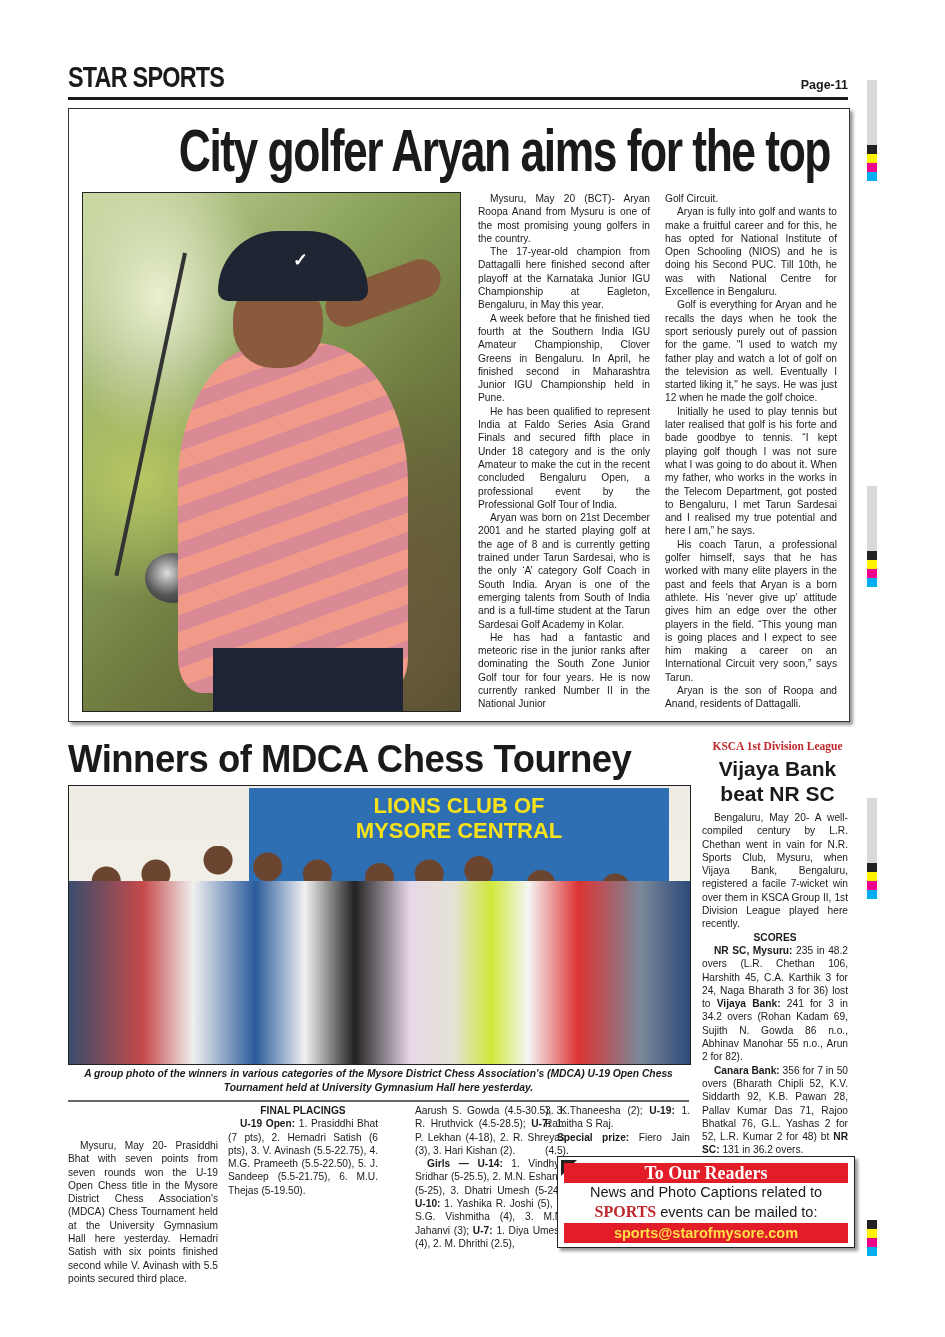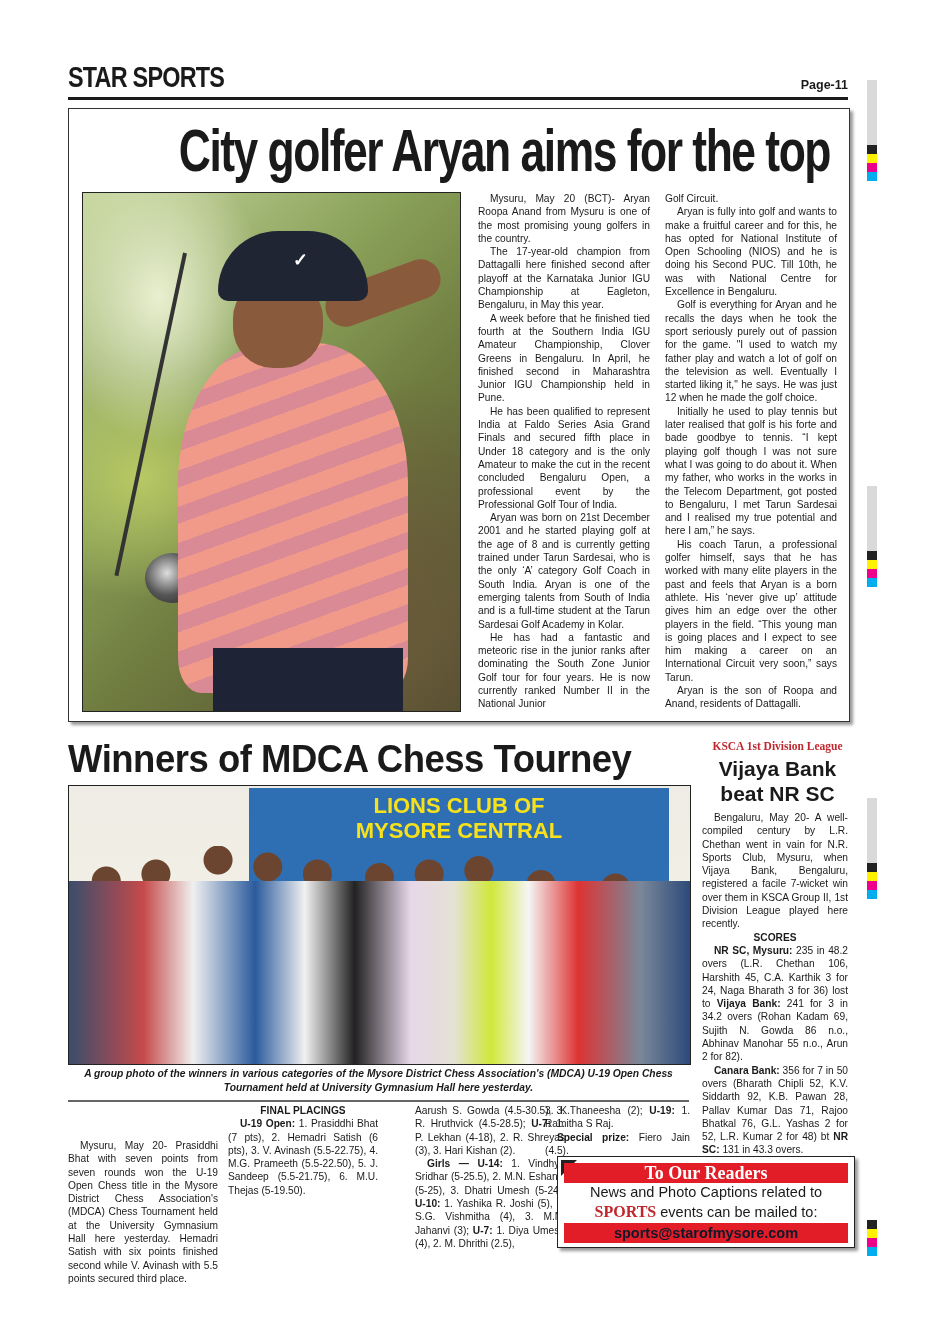--- a/index.html
+++ b/index.html
@@ -72,21 +72,21 @@
   .ksca-headline { left:700px; top:756px; width:155px; text-align:center; font-weight:bold; font-size:21px; line-height:25px; }
   .ksca-body { left:702px; top:811px; width:146px; }
 
   
   .readers-box { left:546px; top:1156px; width:296px; height:90px; border:1.5px solid #222; box-shadow:3px 3px 3px #999; background:#fff;margin-left:11px; }
   .readers-corner { position:absolute; left:3px; top:3px; width:0; height:0; border-top:16px solid #222; border-right:16px solid transparent; }
   .readers-title { position:absolute; left:6px; top:6px; width:284px; height:20px; background:#e21d27; color:#fff; text-align:center; font-family:"Liberation Serif", serif; font-weight:bold; font-size:18px; line-height:20px; }
   .readers-line1 { position:absolute; left:0; top:27px; width:100%; text-align:center; font-size:14.5px; }
   .readers-line2 { position:absolute; left:0; top:46px; width:100%; text-align:center; font-size:14.5px; }
   .readers-sports { font-family:"Liberation Serif", serif; font-weight:bold; color:#c0272d; font-size:16px; }
-  .readers-email { position:absolute; left:6px; top:66px; width:284px; height:20px; background:#e21d27; color:#0f172a; text-align:center; font-weight:bold; font-size:14.5px; line-height:20px; }
+  .readers-email { position:absolute; left:6px; top:66px; width:284px; height:20px; background:#e21d27; color:#fde047; text-align:center; font-weight:bold; font-size:14.5px; line-height:20px; }
 
   
   .reg { left:867px; width:10px; }
   .reg .grey { background:#d9d9d9; }
   .reg .sw { height:9px; }
 </style>
 </head>
 <body>
 
 <div class="abs mast-title">STAR SPORTS</div>
@@ -151,21 +151,21 @@
   <p class="noindent"><span>3. K.Thaneesha (2); </span><b>U-19:</b><span> 1. Ramitha S Raj.</span></p>
   <p><b>Special prize:</b><span> Fiero Jain (4.5).</span></p>
 </div>
 
 <div class="abs ksca-kicker">KSCA 1st Division League</div>
 <div class="abs ksca-headline">Vijaya Bank beat NR SC</div>
 <div class="abs col ksca-body">
   <p>Bengaluru, May 20- A well-compiled century by L.R. Chethan went in vain for N.R. Sports Club, Mysuru, when Vijaya Bank, Bengaluru, registered a facile 7-wicket win over them in KSCA Group II, 1st Division League played here recently.</p>
   <p class="center-head">SCORES</p>
   <p><b>NR SC, Mysuru:</b><span> 235 in 48.2 overs (L.R. Chethan 106, Harshith 45, C.A. Karthik 3 for 24, Naga Bharath 3 for 36) lost to </span><b>Vijaya Bank:</b><span> 241 for 3 in 34.2 overs (Rohan Kadam 69, Sujith N. Gowda 86 n.o., Abhinav Manohar 55 n.o., Arun 2 for 82).</span></p>
-  <p><b>Canara Bank:</b><span> 356 for 7 in 50 overs (Bharath Chipli 52, K.V. Siddarth 92, K.B. Pawan 28, Pallav Kumar Das 71, Rajoo Bhatkal 76, G.L. Yashas 2 for 52, L.R. Kumar 2 for 48) bt </span><b>NR SC:</b><span> 131 in 43.3 overs.</span></p>
+  <p><b>Canara Bank:</b><span> 356 for 7 in 50 overs (Bharath Chipli 52, K.V. Siddarth 92, K.B. Pawan 28, Pallav Kumar Das 71, Rajoo Bhatkal 76, G.L. Yashas 2 for 52, L.R. Kumar 2 for 48) bt </span><b>NR SC:</b><span> 131 in 36.2 overs.</span></p>
 </div>
 
 <div class="abs readers-box">
   <div class="readers-corner"></div>
   <div class="readers-title">To Our Readers</div>
   <div class="readers-line1">News and Photo Captions related to</div>
   <div class="readers-line2"><span class="readers-sports">SPORTS</span><span> events can be mailed to:</span></div>
   <div class="readers-email">sports@starofmysore.com</div>
 </div>
 

